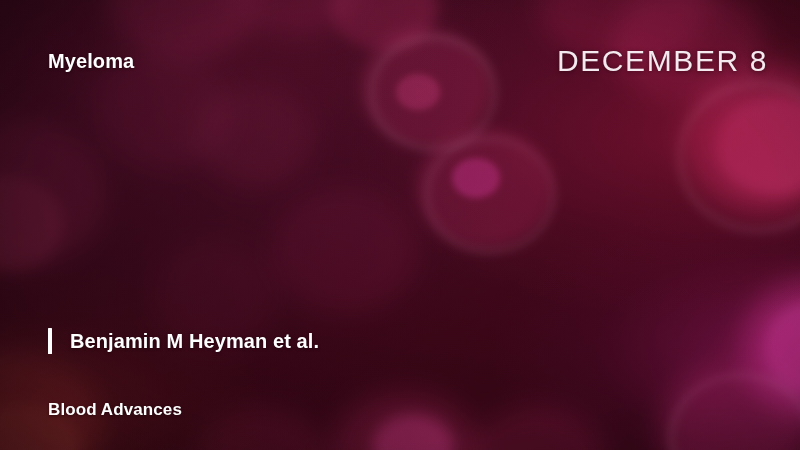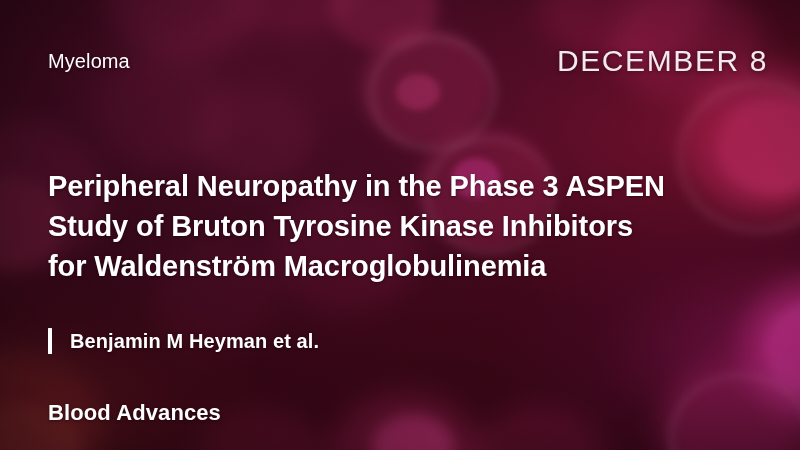--- a/index.html
+++ b/index.html
@@ -64,21 +64,21 @@
   .txt {
     position: absolute;
     color: #FFFFFF;
     text-shadow: 0 1px 3px rgba(20,0,8,0.55);
   }
 
   #kicker {
     left: 48px;
     top: 46px;
     font-size: 20px;
-    font-weight: normal;
+    font-weight: bold;
     line-height: 30px;
     letter-spacing: 0.1px;
   }
 
   #date {
     right: 32px;
     top: 44px;
     font-size: 30px;
     font-weight: 300;
     letter-spacing: 1.6px;
@@ -114,21 +114,21 @@
   #byline-name {
     margin-left: 18px;
     font-size: 20px;
     font-weight: 600;
     letter-spacing: 0.1px;
   }
 
   #journal {
     left: 48px;
     top: 400px;
-    font-size: 22px;
+    font-size: 17px;
     font-weight: bold;
     letter-spacing: 0.1px;
   }
 
   #suggested {
     right: 32px;
     top: 378px;
     font-size: 17px;
     font-weight: bold;
     line-height: 24px;
@@ -190,25 +190,20 @@
   <div class="bg-layer" id="bg-vignette"></div>
 
   <div id="content">
 
     <div class="txt" id="kicker">
       <div>Myeloma</div>
     </div>
 
     <div class="txt" id="date">DECEMBER 8</div>
 
-    <div class="txt" id="title">
-      <span class="tline">Peripheral Neuropathy in the Phase 3 ASPEN</span>
-      <span class="tline">Study of Bruton Tyrosine Kinase Inhibitors</span>
-      <span class="tline">for Waldenström Macroglobulinemia</span>
-    </div>
 
     <div class="txt" id="byline">
       <div id="byline-rule"></div>
       <div id="byline-name">Benjamin M Heyman et al.</div>
     </div>
 
     <div class="txt" id="journal">Blood Advances</div>
 
 
   </div>

